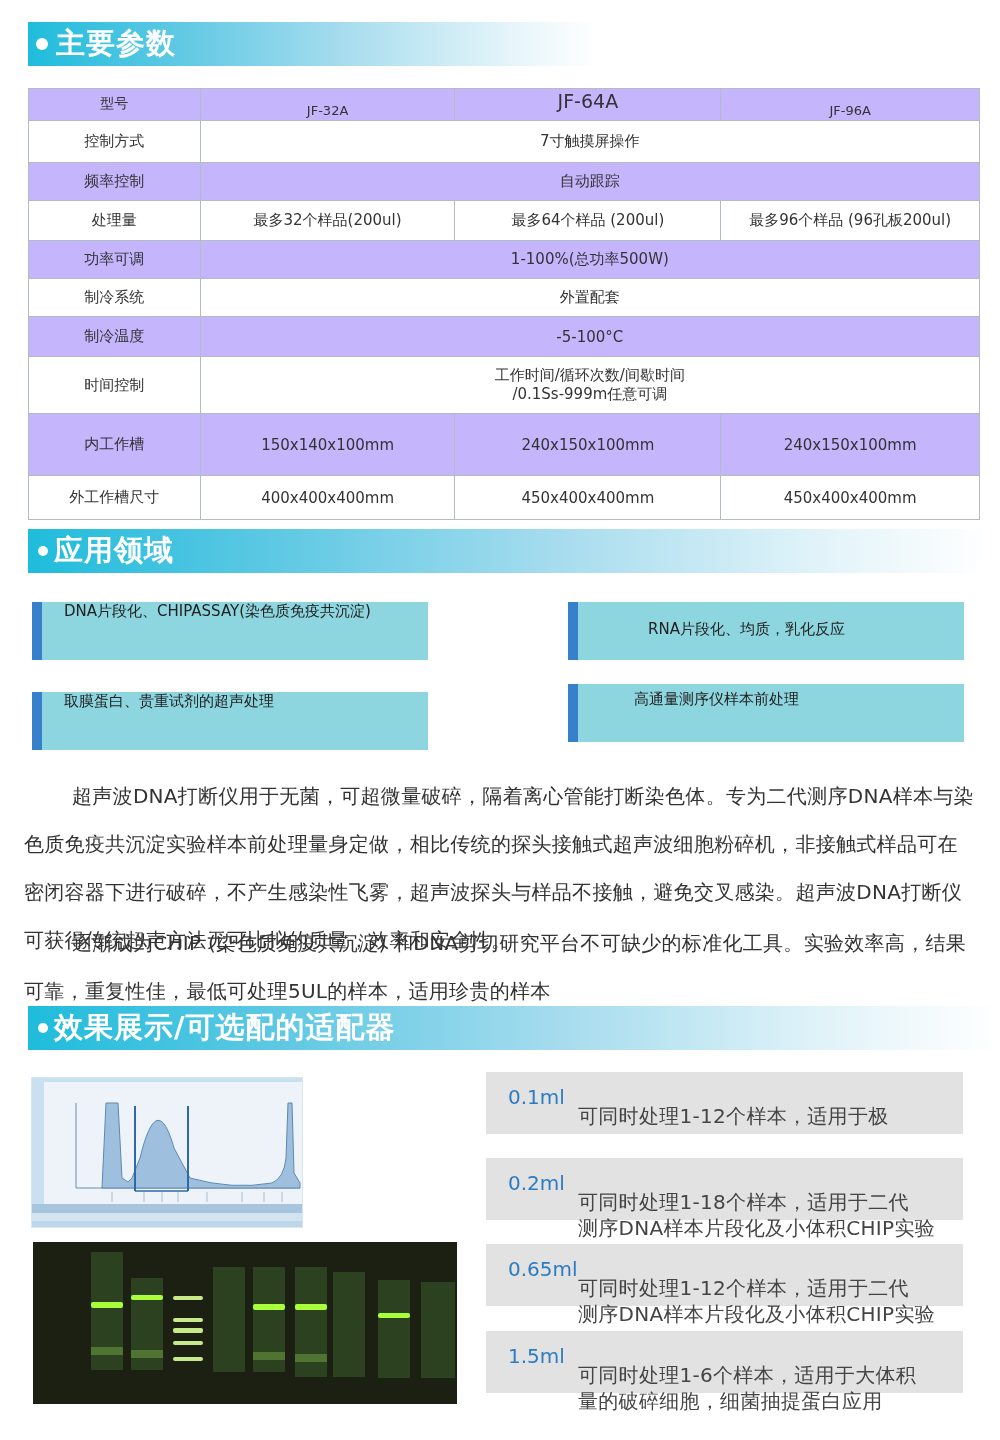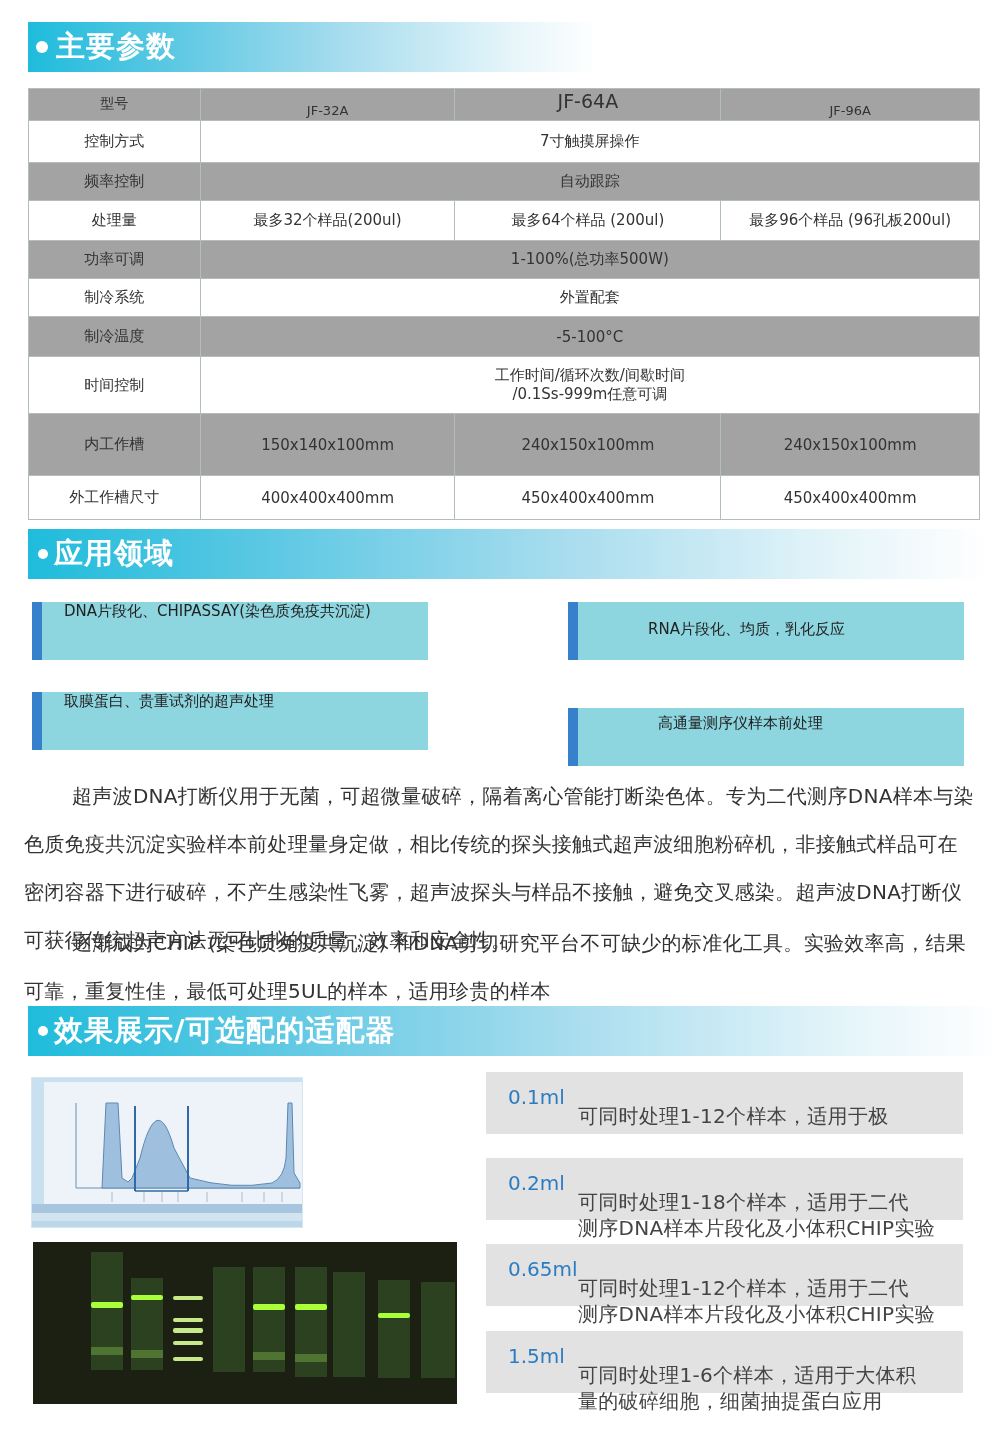--- a/index.html
+++ b/index.html
@@ -1,37 +1,37 @@
 <!DOCTYPE html>
 <html><head>
 <meta charset="utf-8">
 <style>
   * { box-sizing: border-box; margin: 0; padding: 0; }
   html, body { width: 1000px; height: 1440px; background: #ffffff; overflow: hidden; }
   body { position: relative; font-family: "DejaVu Sans", "Liberation Sans", sans-serif; color: #333; }
 
   .section-header {
-    position: absolute; left: 28px; height: 50px;
+    position: absolute; left: 28px; height: 44px;
     background: linear-gradient(90deg, #1fbcdc 0%, #5cc8e3 25%, #a6dcee 55%, #e6f5fa 85%, rgba(255,255,255,0) 100%);
     display: flex; align-items: center; color: #fff;
   }
   .section-header .dot {
     width: 12px; height: 12px; border-radius: 50%; background: #fff; margin-left: 8px; margin-right: 8px;
   }
   .section-header .title { font-size: 29px; font-weight: bold; letter-spacing: 1px; }
 
   
   .spec-table {
     position: absolute; left: 28px; top: 88px; width: 952px;
     border-collapse: collapse; font-size: 15px; color: #333;
   }
   .spec-table td {
     border: 1px solid #b3bcbf; text-align: center; vertical-align: middle; padding: 0 4px;
   }
-  .spec-table tr.shade td { background: #a3a3a3; }
+  .spec-table tr.shade td { background: #c4b5fd; }
   .spec-table tr.white td { background: #ffffff; }
   .spec-table td.label { width: 172px; }
   .spec-table td.c1 { width: 255px; }
   .spec-table td.c2 { width: 266px; }
   .spec-table td.c3 { width: 259px; }
   .spec-table .multi { line-height: 19px; }
 
   
   .app-card {
     position: absolute; height: 58px; width: 396px; background: #8dd5df;
@@ -135,21 +135,21 @@
 
 <div class="app-card" style="left:32px; top:602px; padding-left:22px;">
   <span>DNA片段化、CHIPASSAY(染色质免疫共沉淀)</span>
 </div>
 <div class="app-card" style="left:568px; top:602px; padding-left:70px; align-items:flex-start; padding-top:18px;">
   <span>RNA片段化、均质，乳化反应</span>
 </div>
 <div class="app-card" style="left:32px; top:692px; padding-left:22px;">
   <span>取膜蛋白、贵重试剂的超声处理</span>
 </div>
-<div class="app-card" style="left:568px; top:708px; padding-left:80px; padding-top:6px;">
+<div class="app-card" style="left:568px; top:684px; padding-left:56px; padding-top:6px;">
   <span>高通量测序仪样本前处理</span>
 </div>
 
 <p class="paragraph" style="top:772px;">超声波DNA打断仪用于无菌，可超微量破碎，隔着离心管能打断染色体。专为二代测序DNA样本与染色质免疫共沉淀实验样本前处理量身定做，相比传统的探头接触式超声波细胞粉碎机，非接触式样品可在密闭容器下进行破碎，不产生感染性飞雾，超声波探头与样品不接触，避免交叉感染。超声波DNA打断仪可获得传统超声方法无可比拟的质量，效率和安全性。</p>
 <p class="paragraph" style="top:919px;">逐渐成为CHIP (染色质免疫共沉淀) 和DNA剪切研究平台不可缺少的标准化工具。实验效率高，结果可靠，重复性佳，最低可处理5UL的样本，适用珍贵的样本</p>
 
 <div class="section-header" style="top:1006px; width:970px;">
   <span class="dot" style="width:10px;height:10px;margin-left:10px;margin-right:6px;"></span>
   <span class="title">效果展示/可选配的适配器</span>
 </div>

